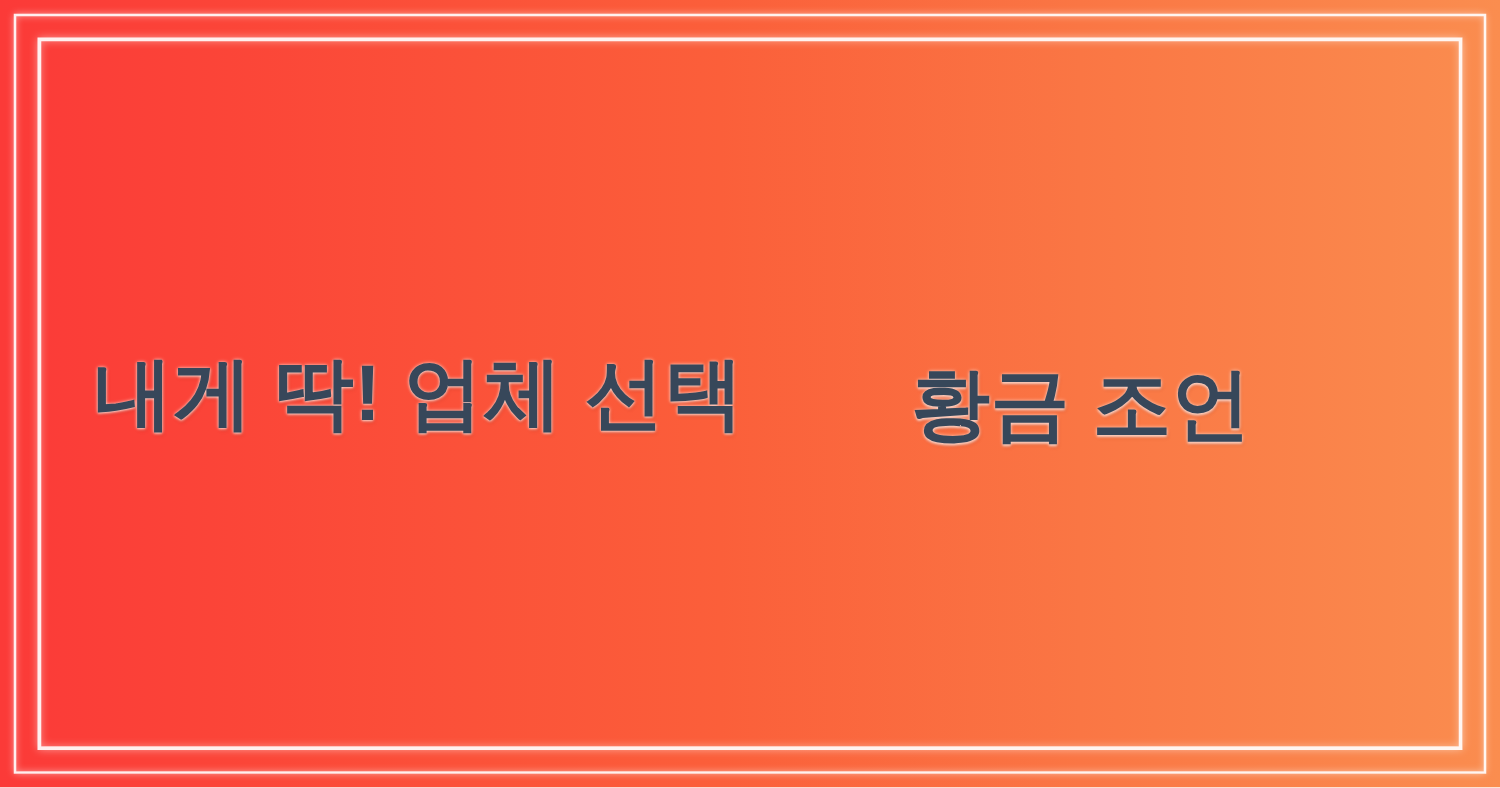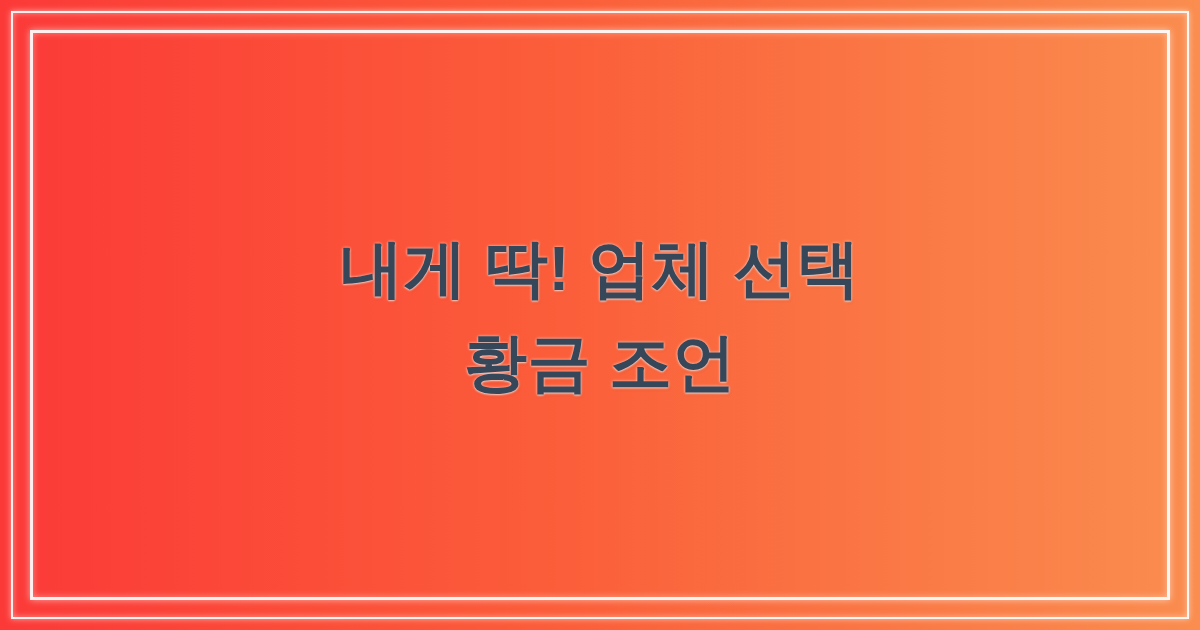--- a/index.html
+++ b/index.html
@@ -55,21 +55,21 @@
   }
 
   
   .title-block {
     position: absolute;
     left: 0;
     right: 0;
     top: 0;
     bottom: 0;
     display: flex;
-    flex-direction: column;
+    flex-direction: row;
     align-items: center;
     justify-content: center;
     padding: 0 70px;
     box-sizing: border-box;
   }
 
   .title-line {
     display: block;
     width: 100%;
     text-align: center;

